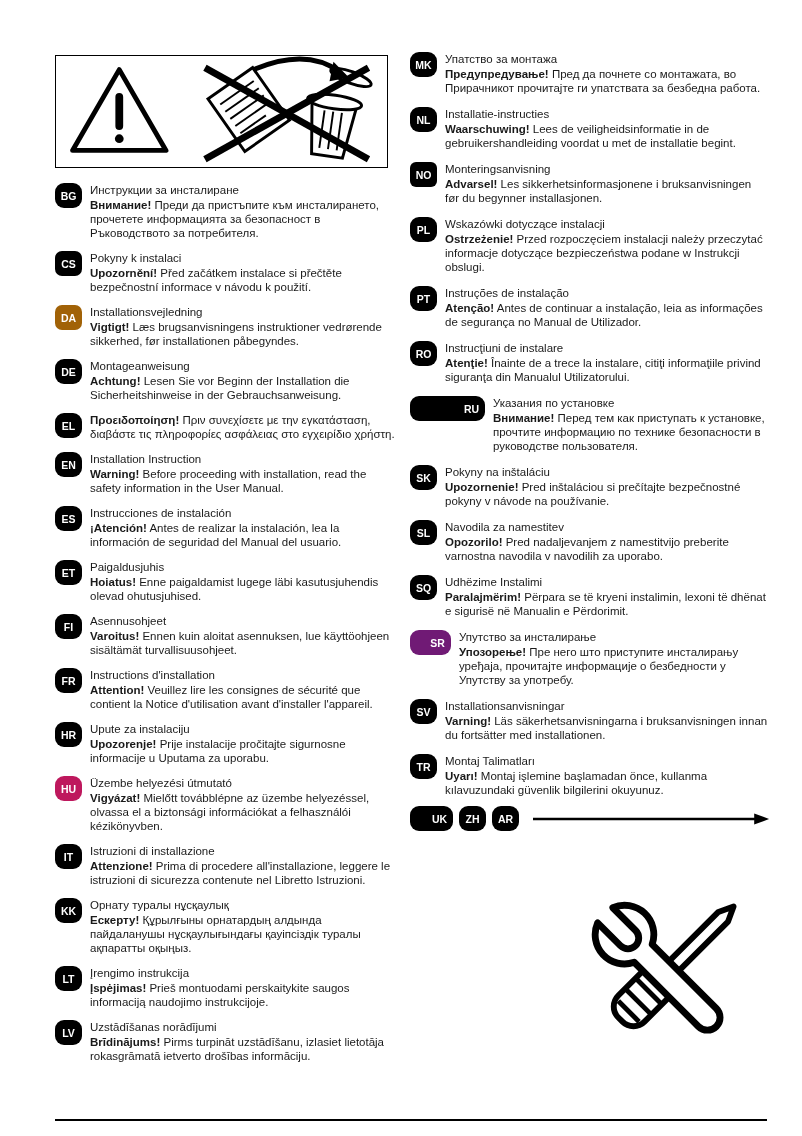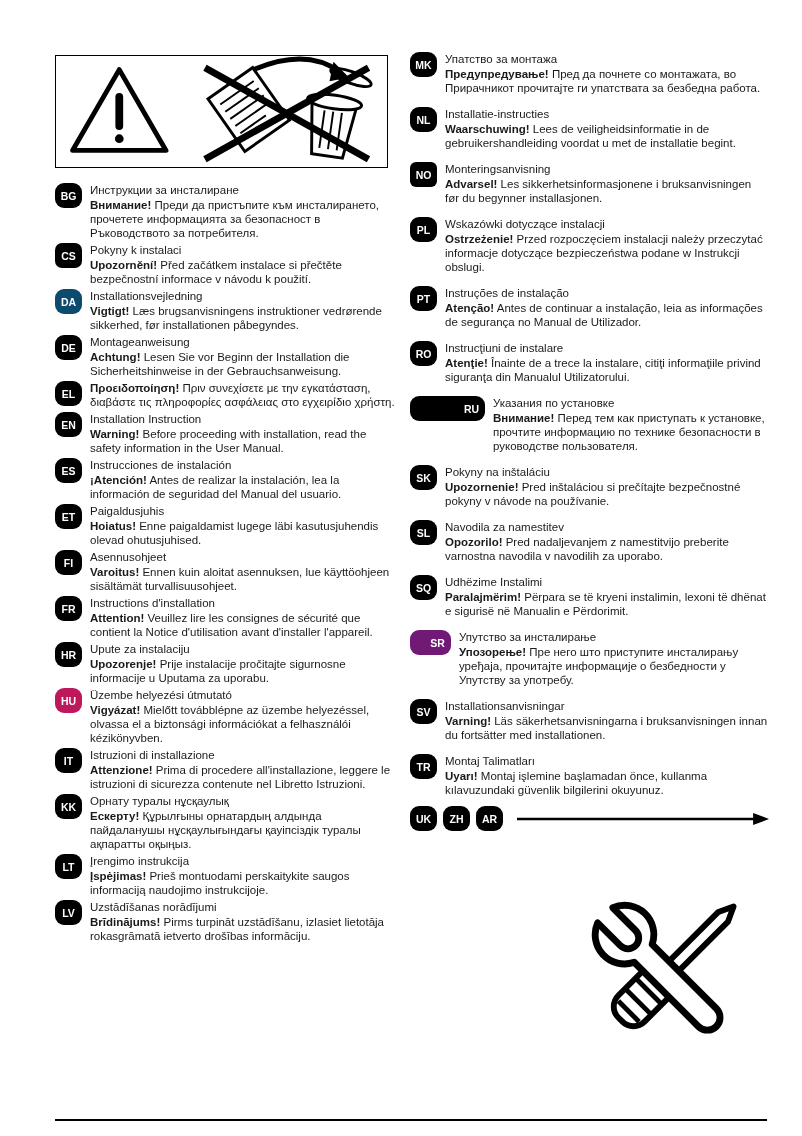--- a/index.html
+++ b/index.html
@@ -17,21 +17,21 @@
     left: 55px; top: 55px;
     width: 333px; height: 113px;
     border: 1.5px solid #000;
     box-sizing: border-box;
   }
   .col {
     position: absolute;
     display: flex;
     flex-direction: column;
   }
-  .col-left  { left: 55px;  top: 183px; width: 340px; gap: 3px; }
+  .col-left  { left: 55px;  top: 183px; width: 340px; gap: 11px; }
   .col-right { left: 410px; top: 52px;  width: 358px; gap: 12px; }
   .entry { display: flex; gap: 8px; }
   .badge {
     flex: 0 0 auto;
     width: 27px; height: 25px;
     background: #000; color: #fff;
     border-radius: 9px;
     font-weight: bold;
     font-size: 10.5px;
     display: flex; align-items: center; justify-content: center;
@@ -106,21 +106,21 @@
         </div>
       </div>
       <div class="entry">
         <span class="badge" style="background: rgb(0, 0, 0); color: rgb(255, 255, 255); border-radius: 7px;">CS</span>
         <div class="entry-text">
           <div class="entry-title">Pokyny k instalaci</div>
           <div class="entry-body"><b>Upozornění!</b> Před začátkem instalace si přečtěte bezpečnostní informace v návodu k použití.</div>
         </div>
       </div>
       <div class="entry">
-        <span class="badge" style="background: #0c4a6e; color: rgb(255, 255, 255);">DA</span>
+        <span class="badge" style="background: #a16207; color: rgb(255, 255, 255); border-radius: 7px;">DA</span>
         <div class="entry-text">
           <div class="entry-title">Installationsvejledning</div>
           <div class="entry-body"><b>Vigtigt!</b> Læs brugsanvisningens instruktioner vedrørende sikkerhed, før installationen påbegyndes.</div>
         </div>
       </div>
       <div class="entry">
         <span class="badge" style="background: rgb(0, 0, 0); color: rgb(255, 255, 255);">DE</span>
         <div class="entry-text">
           <div class="entry-title">Montageanweisung</div>
           <div class="entry-body"><b>Achtung!</b> Lesen Sie vor Beginn der Installation die Sicherheitshinweise in der Gebrauchsanweisung.</div>
@@ -298,21 +298,21 @@
       <div class="entry">
         <span class="badge" style="background: rgb(0, 0, 0); color: rgb(255, 255, 255);">TR</span>
         <div class="entry-text">
           <div class="entry-title">Montaj Talimatları</div>
           <div class="entry-body"><b>Uyarı!</b> Montaj işlemine başlamadan önce, kullanma kılavuzundaki güvenlik bilgilerini okuyunuz.</div>
         </div>
       </div>
     </div>
 
   <div class="footer-codes" id="footer-codes">
-    <span class="badge" style="background: rgb(0, 0, 0); color: rgb(255, 255, 255);">UK</span>
+    <span class="badge" style="background: rgb(0, 0, 0); color: rgb(255, 255, 255); padding-left: 16px;">UK</span>
       <span class="badge" style="background: rgb(0, 0, 0); color: rgb(255, 255, 255);">ZH</span>
       <span class="badge" style="background: rgb(0, 0, 0); color: rgb(255, 255, 255);">AR</span>
       <svg class="footer-arrow" width="255" height="14" viewBox="0 0 255 14">
       <line x1="0" y1="7" x2="240" y2="7" stroke="#000" stroke-width="2.5"></line>
       <polygon points="238,1 254,7 238,13" fill="#000"></polygon>
     </svg>
   </div>
 
   <div class="tools-wrap">
     <svg width="205" height="225" viewBox="0 0 210 230">

